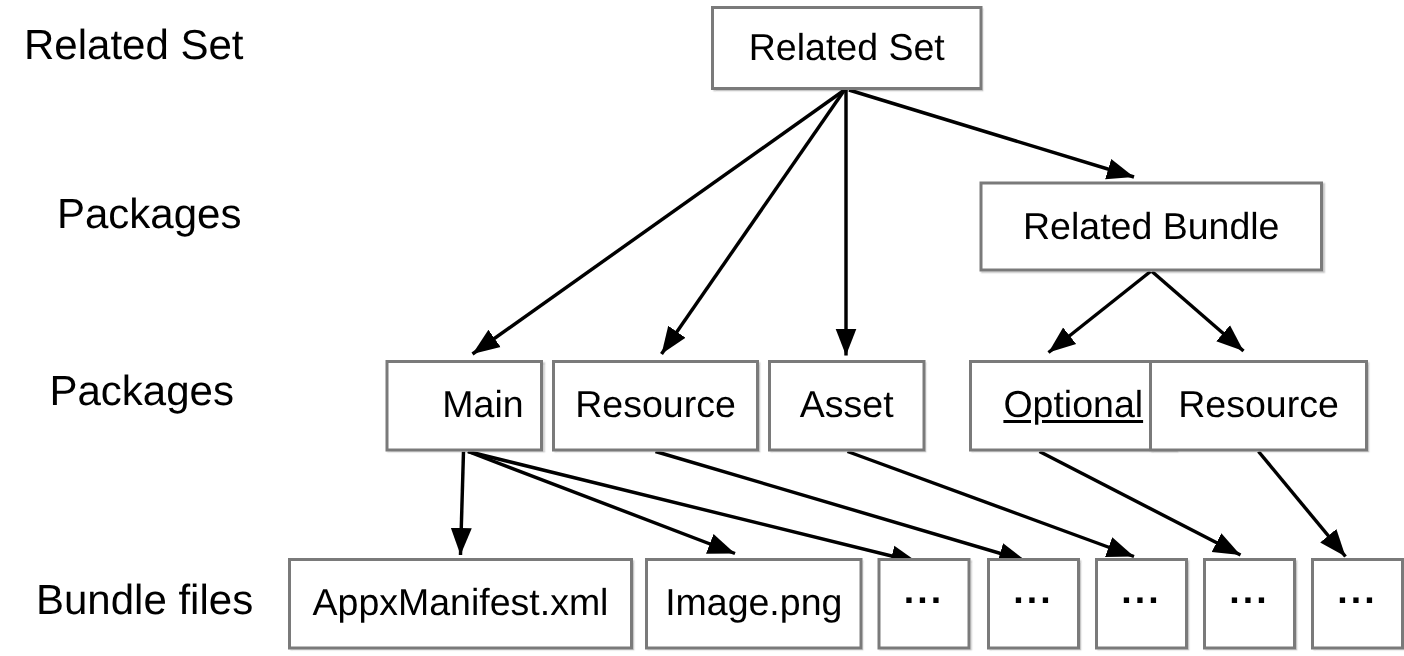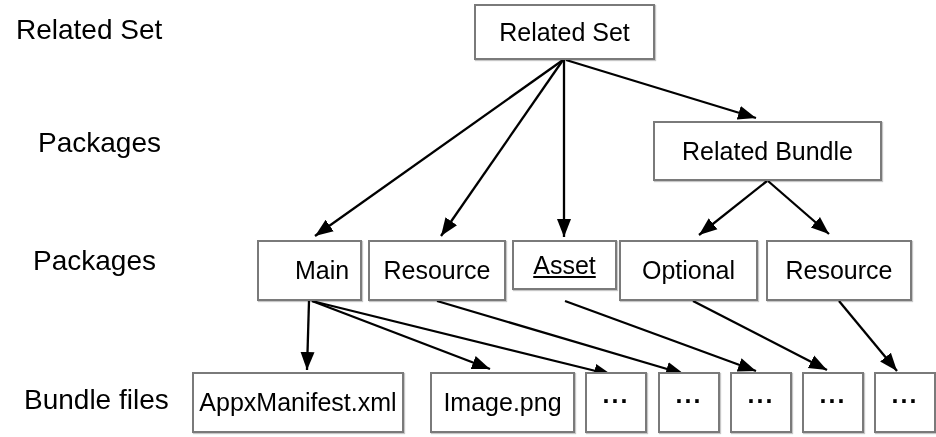--- a/index.html
+++ b/index.html
@@ -92,31 +92,31 @@
   <div class="node" style="left:653px;top:121px;width:229px;height:60px;">
     <span>Related Bundle</span>
   </div>
 
   <div class="node" style="left:257px;top:240px;width:105px;height:61px;padding-left:25px;">
     <span>Main</span>
   </div>
   <div class="node" style="left:368px;top:240px;width:138px;height:61px;">
     <span>Resource</span>
   </div>
-  <div class="node" style="left:512px;top:240px;width:105px;height:50px;text-decoration:underline;">
+  <div class="node" style="left:512px;top:240px;width:105px;height:61px;">
     <span>Asset</span>
   </div>
-  <div class="node" style="left:619px;top:240px;width:139px;height:61px;">
+  <div class="node" style="left:646px;top:240px;width:139px;height:61px;text-decoration:underline;">
     <span>Optional</span>
   </div>
   <div class="node" style="left:766px;top:240px;width:146px;height:61px;">
     <span>Resource</span>
   </div>
 
-  <div class="node" style="left:192px;top:372px;width:212px;height:61px;">
+  <div class="node" style="left:192px;top:372px;width:230px;height:61px;">
     <span>AppxManifest.xml</span>
   </div>
   <div class="node" style="left:430px;top:372px;width:145px;height:61px;text-align:right;">
     <span>Image.png</span>
   </div>
   <div class="node dots" style="left:585px;top:372px;width:62px;height:61px;">
     <span>...</span>
   </div>
   <div class="node dots" style="left:658px;top:372px;width:62px;height:61px;">
     <span>...</span>

